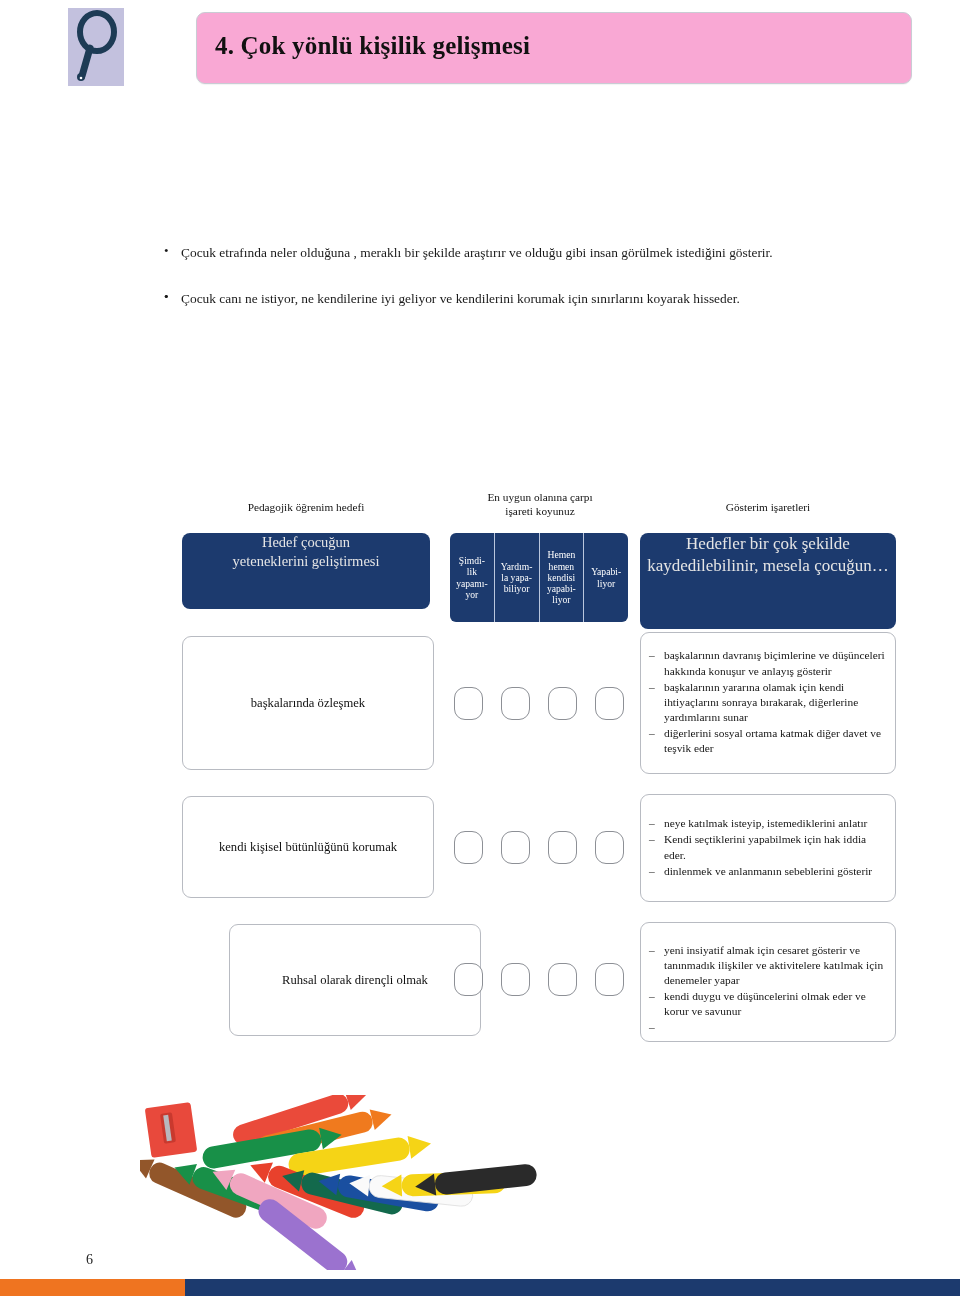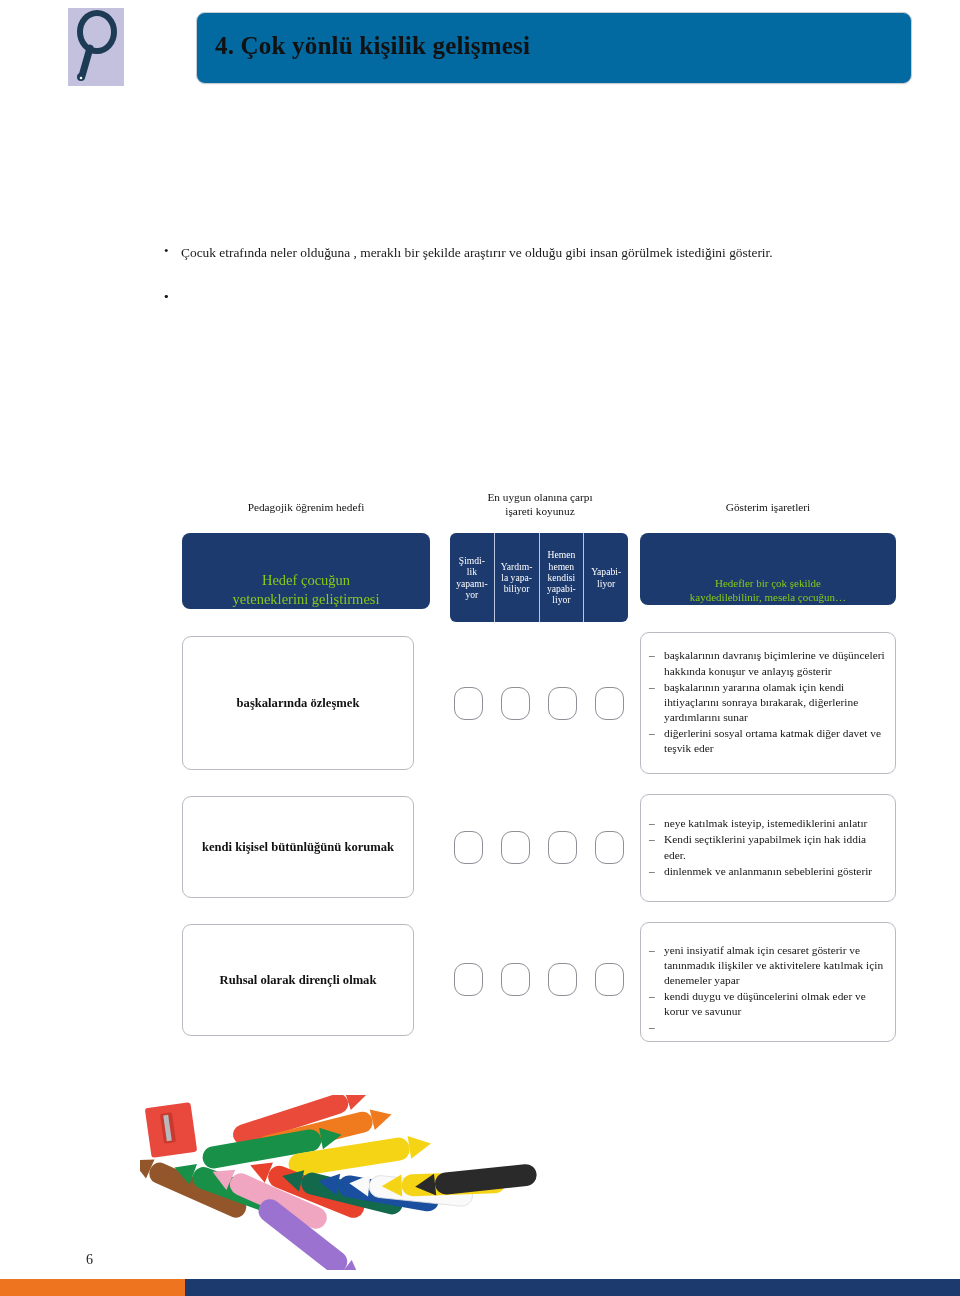--- a/index.html
+++ b/index.html
@@ -29,21 +29,21 @@
     width: 56px; height: 78px;
     background: #c3c1de;
   }
   #icon-tile svg { display: block; }
   #title-box {
     position: absolute;
     left: 196px; top: 12px;
     width: 716px; height: 72px;
     border: 1px solid #c9ccd4;
     border-radius: 9px;
-    background: #0369a1;
+    background: #f9a8d4;
     box-shadow: 0 1px 1px rgba(0,0,0,0.05);
   }
   #title-text {
     position: absolute;
     left: 18px; top: 19px;
     font-size: 25px;
     font-weight: bold;
     color: #111111;
     letter-spacing: 0.2px;
   }
@@ -80,36 +80,36 @@
   }
   #head-goal   { left: 182px; top: 500px; width: 248px; }
   #head-rate   { left: 420px; top: 490px; width: 240px; }
   #head-signs  { left: 640px; top: 500px; width: 256px; }
 
   
   .navy {
     position: absolute;
     background: #1c3a6e;
     border-radius: 8px;
-    color: #84cc16;
-    display: flex;
-    align-items: flex-end;
+    color: #e5e5e5;
+    display: flex;
+    align-items: flex-start;
     justify-content: center;
     text-align: center;
     line-height: 1.32;
   }
   #navy-goal {
     left: 182px; top: 533px;
     width: 248px; height: 76px;
     font-size: 14.5px;
   }
   #navy-signs {
     left: 640px; top: 533px;
-    width: 256px; height: 72px;
-    font-size: 11px;
+    width: 256px; height: 96px;
+    font-size: 17px;
   }
   #navy-rate {
     position: absolute;
     left: 450px; top: 533px;
     width: 178px; height: 89px;
     background: #1c3a6e;
     border-radius: 6px;
     display: flex;
     overflow: hidden;
   }
@@ -125,31 +125,31 @@
     padding: 2px 1px;
     border-right: 1px solid #b9c6dd;
   }
   #navy-rate .rcell:last-child { border-right: none; }
 
   
   .row { position: absolute; left: 0; width: 960px; }
   .cell-goal {
     position: absolute;
     left: 182px;
-    width: 232px;
+    width: 252px;
     border: 1px solid #b8bbc2;
     border-radius: 9px;
     background: #ffffff;
     display: flex;
     align-items: center;
     justify-content: center;
     text-align: center;
     padding: 6px 10px;
     font-size: 12.6px;
-    font-weight: bold;
+    font-weight: normal;
     color: #111111;
   }
   .cell-boxes {
     position: absolute;
     left: 450px;
     width: 178px;
     display: flex;
     align-items: center;
     justify-content: space-between;
     padding: 0 4px;
@@ -187,21 +187,21 @@
 
   
   #row-1 .cell-goal  { top: 636px; height: 134px; }
   #row-1 .cell-boxes { top: 686px; height: 34px; }
   #row-1 .cell-signs { top: 632px; height: 142px; }
 
   #row-2 .cell-goal  { top: 796px; height: 102px; }
   #row-2 .cell-boxes { top: 830px; height: 34px; }
   #row-2 .cell-signs { top: 794px; height: 108px; }
 
-  #row-3 .cell-goal  { top: 924px; height: 112px; }
+  #row-3 .cell-goal  { top: 924px; height: 112px; margin-left: 47px; }
   #row-3 .cell-boxes { top: 962px; height: 34px; }
   #row-3 .cell-signs { top: 922px; height: 120px; }
 
   
   #crayons {
     position: absolute;
     left: 140px; top: 1095px;
     width: 440px; height: 175px;
   }
   #crayons svg { display: block; }
@@ -248,20 +248,21 @@
   <div id="bullets">
     <div class="bullet">
       <span class="dot">•</span>
       <span>Çocuk etrafında neler olduğuna , meraklı bir şekilde  araştırır ve olduğu  gibi insan  görülmek istediğini gösterir.</span>
     </div>
     <div class="bullet">
       <span class="dot">•</span>
     </div>
     <div class="bullet">
       <span class="dot">•</span>
+      <span>Çocuk canı ne istiyor, ne kendilerine iyi geliyor ve kendilerini korumak için  sınırlarını koyarak  hisseder.</span>
     </div>
   </div>
 
   <div class="col-head" id="head-goal">Pedagojik öğrenim hedefi</div>
   <div class="col-head" id="head-rate">
     <div>En uygun olanına çarpı</div>
     <div>işareti koyunuz</div>
   </div>
   <div class="col-head" id="head-signs">Gösterim işaretleri</div>
 

